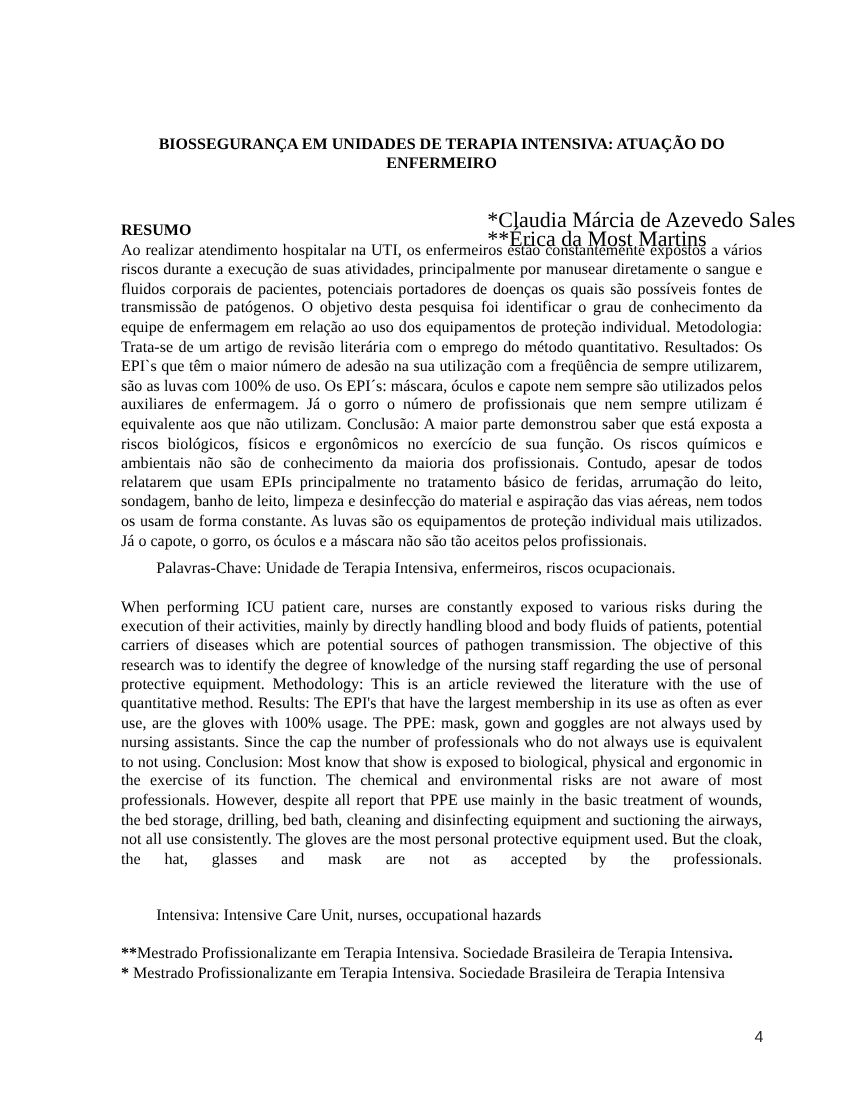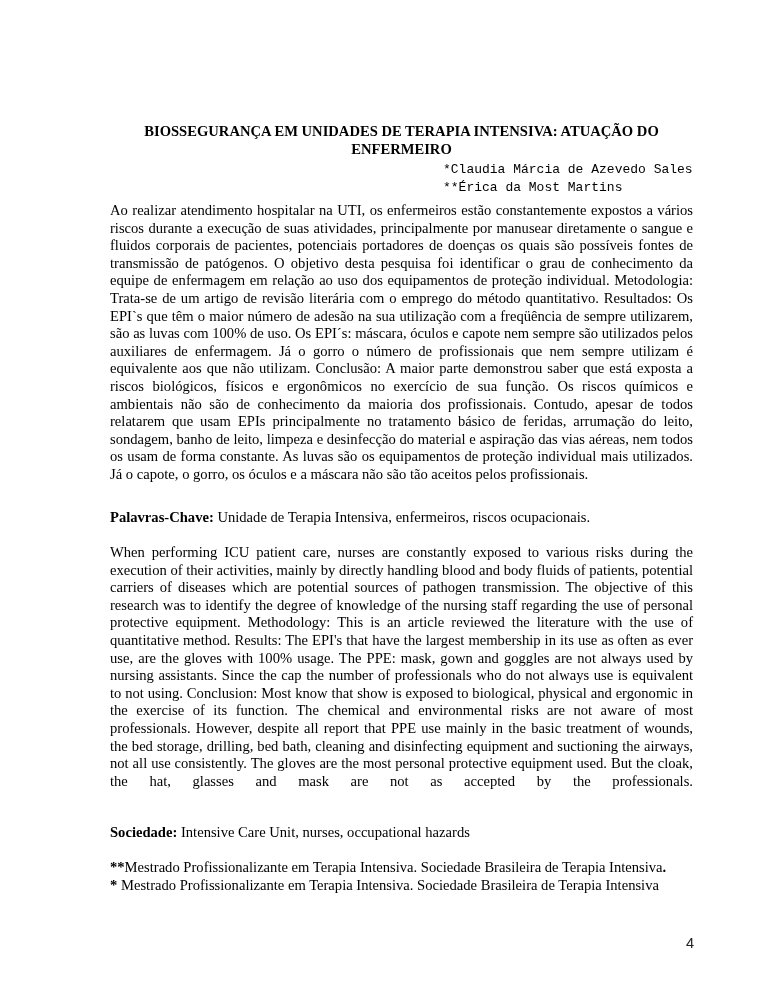--- a/index.html
+++ b/index.html
@@ -28,42 +28,41 @@
       top: 123px;
       left: 110px;
       width: 583px;
       text-align: center;
       font-weight: bold;
       font-size: 14.6px;
       line-height: 17.6px;
     }
     .authors {
       position: absolute;
-      top: 161px;
+      top: 192px;
       left: 443px;
-      font-size: 13px;
+      font-size: 20px;
       line-height: 17.6px;
-      font-family: Liberation Mono, monospace;
     }
     .authors div { white-space: nowrap; }
     .section-heading {
       font-weight: bold;
       margin: 0;
     }
     .abstract-body {
       text-align: justify;
       margin: 0;
     }
     .abstract-body.last-justify {
       text-align-last: justify;
     }
     .keywords {
       margin: 0;
     }
-    .keywords .kw-label { font-weight: bold; }
+    .keywords .kw-label { font-weight: normal; margin-left: 32px; }
     .block {
       position: absolute;
       left: 110px;
       width: 583px;
     }
     #resumo-block { top: 202px; }
     #palavras-block { top: 509px; }
     #abstract-block { top: 544px; }
     #keywords-block { top: 824px; }
     #footnotes-block { top: 859px; }
@@ -88,33 +87,34 @@
 <div class="page">
 
   <div class="title">BIOSSEGURANÇA EM UNIDADES DE TERAPIA INTENSIVA: ATUAÇÃO DO ENFERMEIRO</div>
 
   <div class="authors">
     <div>*Claudia Márcia de Azevedo Sales</div>
     <div>**Érica da Most Martins</div>
   </div>
 
   <div class="block" id="resumo-block">
+    <p class="section-heading">RESUMO</p>
     <p class="abstract-body">Ao realizar atendimento hospitalar na UTI, os enfermeiros estão constantemente expostos a vários riscos durante a execução de suas atividades, principalmente por manusear diretamente o sangue e fluidos corporais de pacientes, potenciais portadores de doenças os quais são possíveis fontes de transmissão de patógenos. O objetivo desta pesquisa foi identificar o grau de conhecimento da equipe de enfermagem em relação ao uso dos equipamentos de proteção individual. Metodologia: Trata-se de um artigo de revisão literária com o emprego do método quantitativo. Resultados: Os EPI`s que têm o maior número de adesão na sua utilização com a freqüência de sempre utilizarem, são as luvas com 100% de uso. Os EPI´s: máscara, óculos e capote nem sempre são utilizados pelos auxiliares de enfermagem. Já o gorro o número de profissionais que nem sempre utilizam é equivalente aos que não utilizam. Conclusão: A maior parte demonstrou saber que está exposta a riscos biológicos, físicos e ergonômicos no exercício de sua função. Os riscos químicos e ambientais não são de conhecimento da maioria dos profissionais. Contudo, apesar de todos relatarem que usam EPIs principalmente no tratamento básico de feridas, arrumação do leito, sondagem, banho de leito, limpeza e desinfecção do material e aspiração das vias aéreas, nem todos os usam de forma constante. As luvas são os equipamentos de proteção individual mais utilizados. Já o capote, o gorro, os óculos e a máscara não são tão aceitos pelos profissionais.</p>
   </div>
 
   <div class="block" id="palavras-block">
     <p class="keywords"><span class="kw-label">Palavras-Chave:</span><span> Unidade de Terapia Intensiva, enfermeiros, riscos ocupacionais.</span></p>
   </div>
 
   <div class="block" id="abstract-block">
     <p class="abstract-body last-justify">When performing ICU patient care, nurses are constantly exposed to various risks during the execution of their activities, mainly by directly handling blood and body fluids of patients, potential carriers of diseases which are potential sources of pathogen transmission. The objective of this research was to identify the degree of knowledge of the nursing staff regarding the use of personal protective equipment. Methodology: This is an article reviewed the literature with the use of quantitative method. Results: The EPI's that have the largest membership in its use as often as ever use, are the gloves with 100% usage. The PPE: mask, gown and goggles are not always used by nursing assistants. Since the cap the number of professionals who do not always use is equivalent to not using. Conclusion: Most know that show is exposed to biological, physical and ergonomic in the exercise of its function. The chemical and environmental risks are not aware of most professionals. However, despite all report that PPE use mainly in the basic treatment of wounds, the bed storage, drilling, bed bath, cleaning and disinfecting equipment and suctioning the airways, not all use consistently. The gloves are the most personal protective equipment used. But the cloak, the hat, glasses and mask are not as accepted by the professionals.</p>
   </div>
 
   <div class="block" id="keywords-block">
-    <p class="keywords"><span class="kw-label">Sociedade:</span><span> Intensive Care Unit, nurses, occupational hazards</span></p>
+    <p class="keywords"><span class="kw-label">Intensiva:</span><span> Intensive Care Unit, nurses, occupational hazards</span></p>
   </div>
 
   <div class="block" id="footnotes-block">
     <p class="footnote"><span class="mark">**</span><span>Mestrado Profissionalizante em Terapia Intensiva. Sociedade Brasileira de Terapia Intensiva</span><span class="bold-period">.</span></p>
     <p class="footnote"><span class="mark">*</span><span> Mestrado Profissionalizante em Terapia Intensiva. Sociedade Brasileira de Terapia Intensiva</span></p>
   </div>
 
   <div class="page-number">4</div>
 
 </div>

